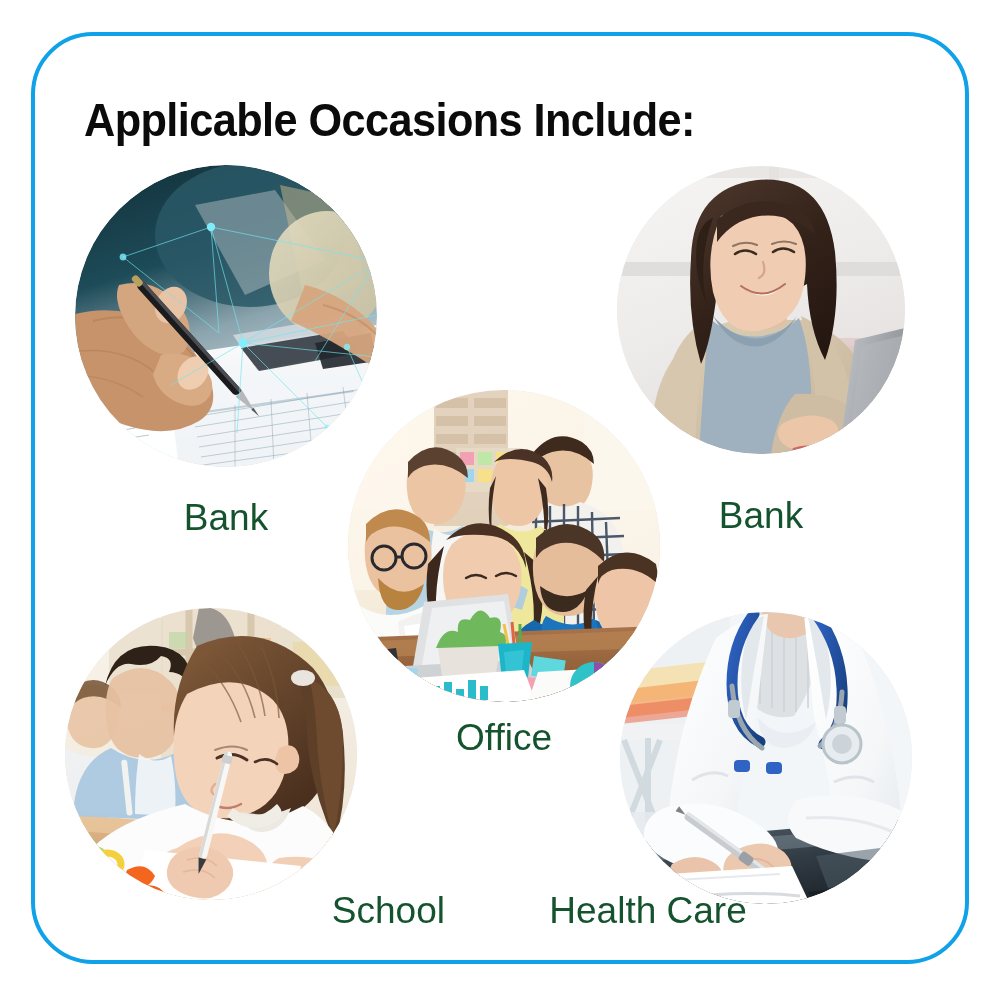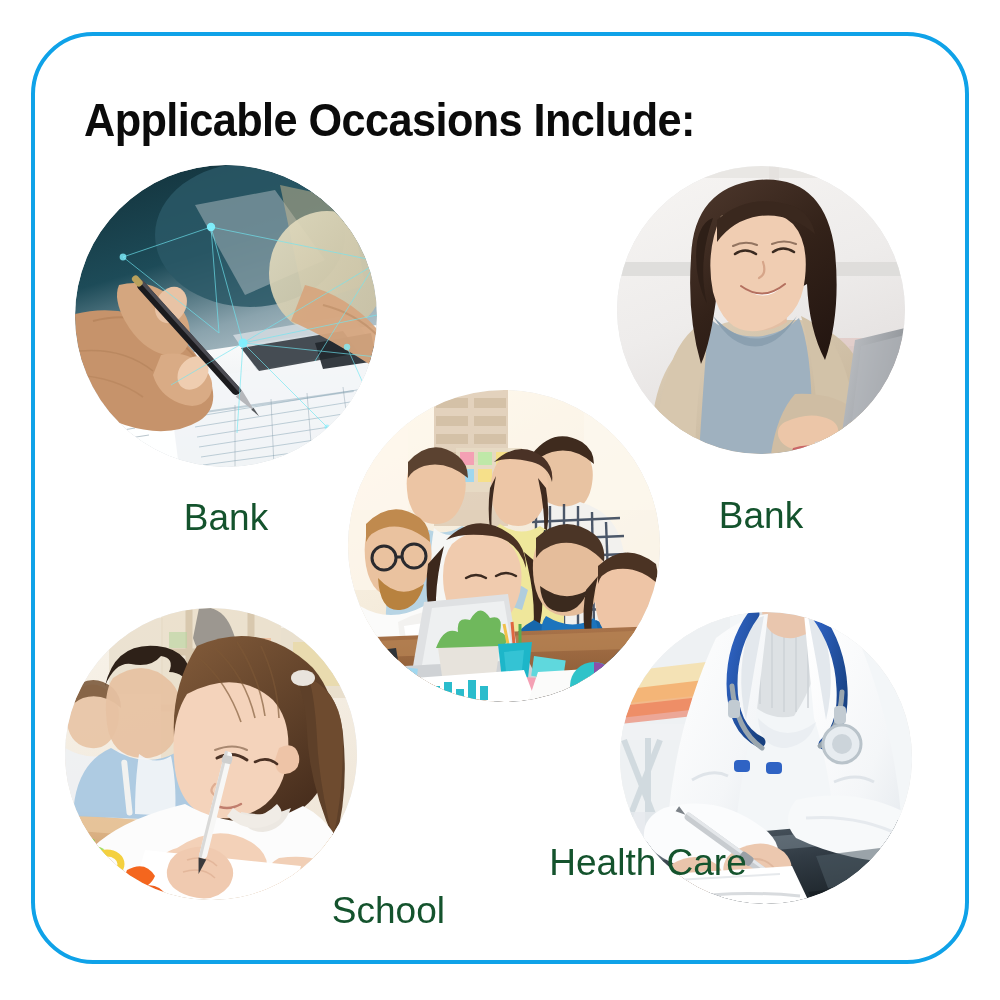--- a/index.html
+++ b/index.html
@@ -84,21 +84,21 @@
   .occ-office    { left: 348px; top: 390px; width: 312px; height: 312px; }
   .occ-office .photo{ width: 312px; height: 312px; }
   .cap-office    { left: 348px; top: 717px; width: 312px; }
 
   .occ-school    { left: 65px;  top: 608px; width: 292px; height: 292px; }
   .occ-school .photo{ width: 292px; height: 292px; }
   .cap-school    { left: 205px; top: 890px; width: 240px; text-align: right;}
 
   .occ-health    { left: 620px; top: 612px; width: 292px; height: 292px; }
   .occ-health .photo{ width: 292px; height: 292px; }
-  .cap-health    { left: 478px; top: 842px; width: 340px; }
+  .cap-health    { left: 478px; top: 890px; width: 340px; }
 
   
   .occ-bank   { z-index: 2; }
   .occ-home   { z-index: 2; }
   .occ-school { z-index: 2; }
   .occ-health { z-index: 2; }
   .occ-office { z-index: 3; }
   .caption    { z-index: 5; }
   .title      { z-index: 5; }
 </style>
@@ -459,20 +459,21 @@
           <circle cx="246" cy="296" r="24" fill="#2fc3c9"></circle>
           <path d="M246 296 L246 272 a24 24 0 0 1 20 12 Z" fill="#8e4fa8"></path>
           <path d="M246 296 L266 284 a24 24 0 0 1 -6 30 Z" fill="#1b8fbe"></path>
 
           <path d="M0 264 L48 258 L52 282 L0 288 Z" fill="#2f3338"></path>
           <path d="M6 286 L60 280 L62 290 L4 296 Z" fill="#4a4f55"></path>
         </g>
       </svg>
     </div>
   </div>
+  <div class="caption cap-office">Office</div>
 
   <div class="occasion occ-school">
     <div class="photo">
       <svg width="292" height="292" viewBox="0 0 292 292" xmlns="http://www.w3.org/2000/svg">
         <defs>
           <clipPath id="csch">
               <circle cx="146" cy="146" r="146"></circle>
             </clipPath>
           <linearGradient id="schbg" x1="0" y1="0" x2="0.3" y2="1">
             <stop offset="0%" stop-color="#f8f3ea"></stop>

